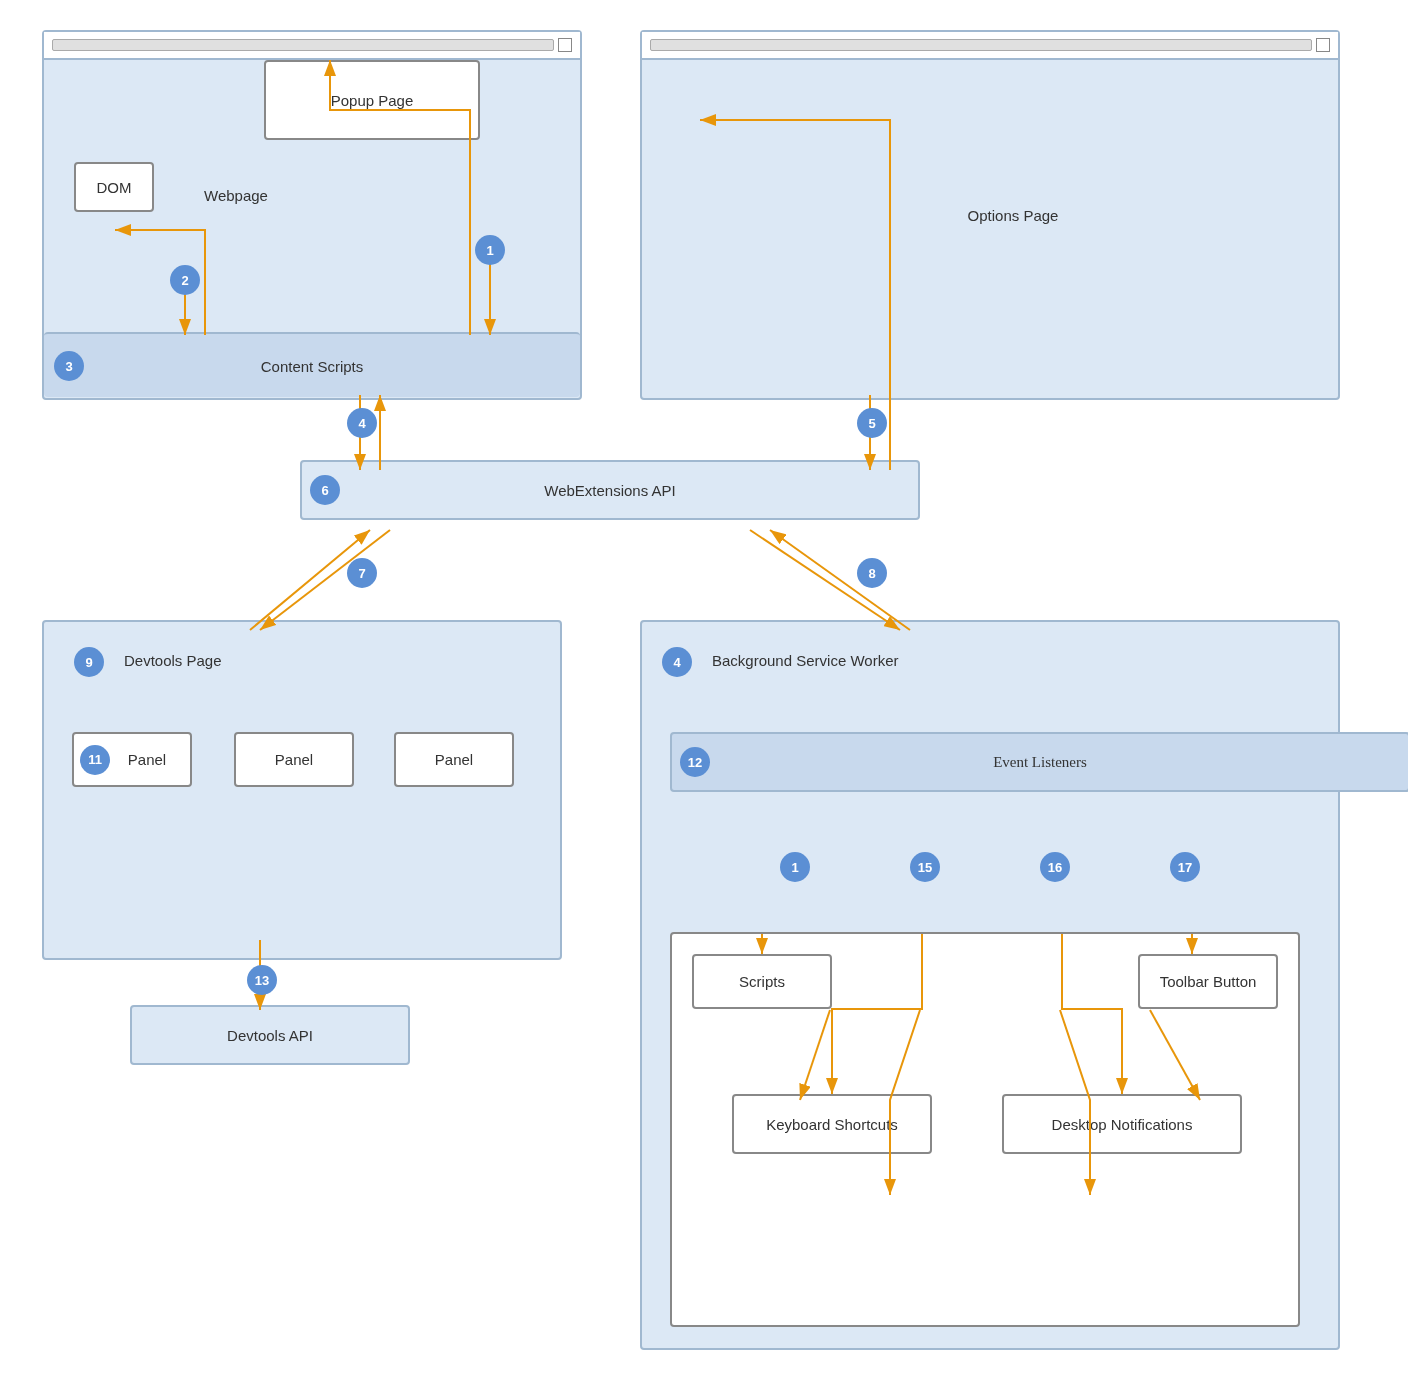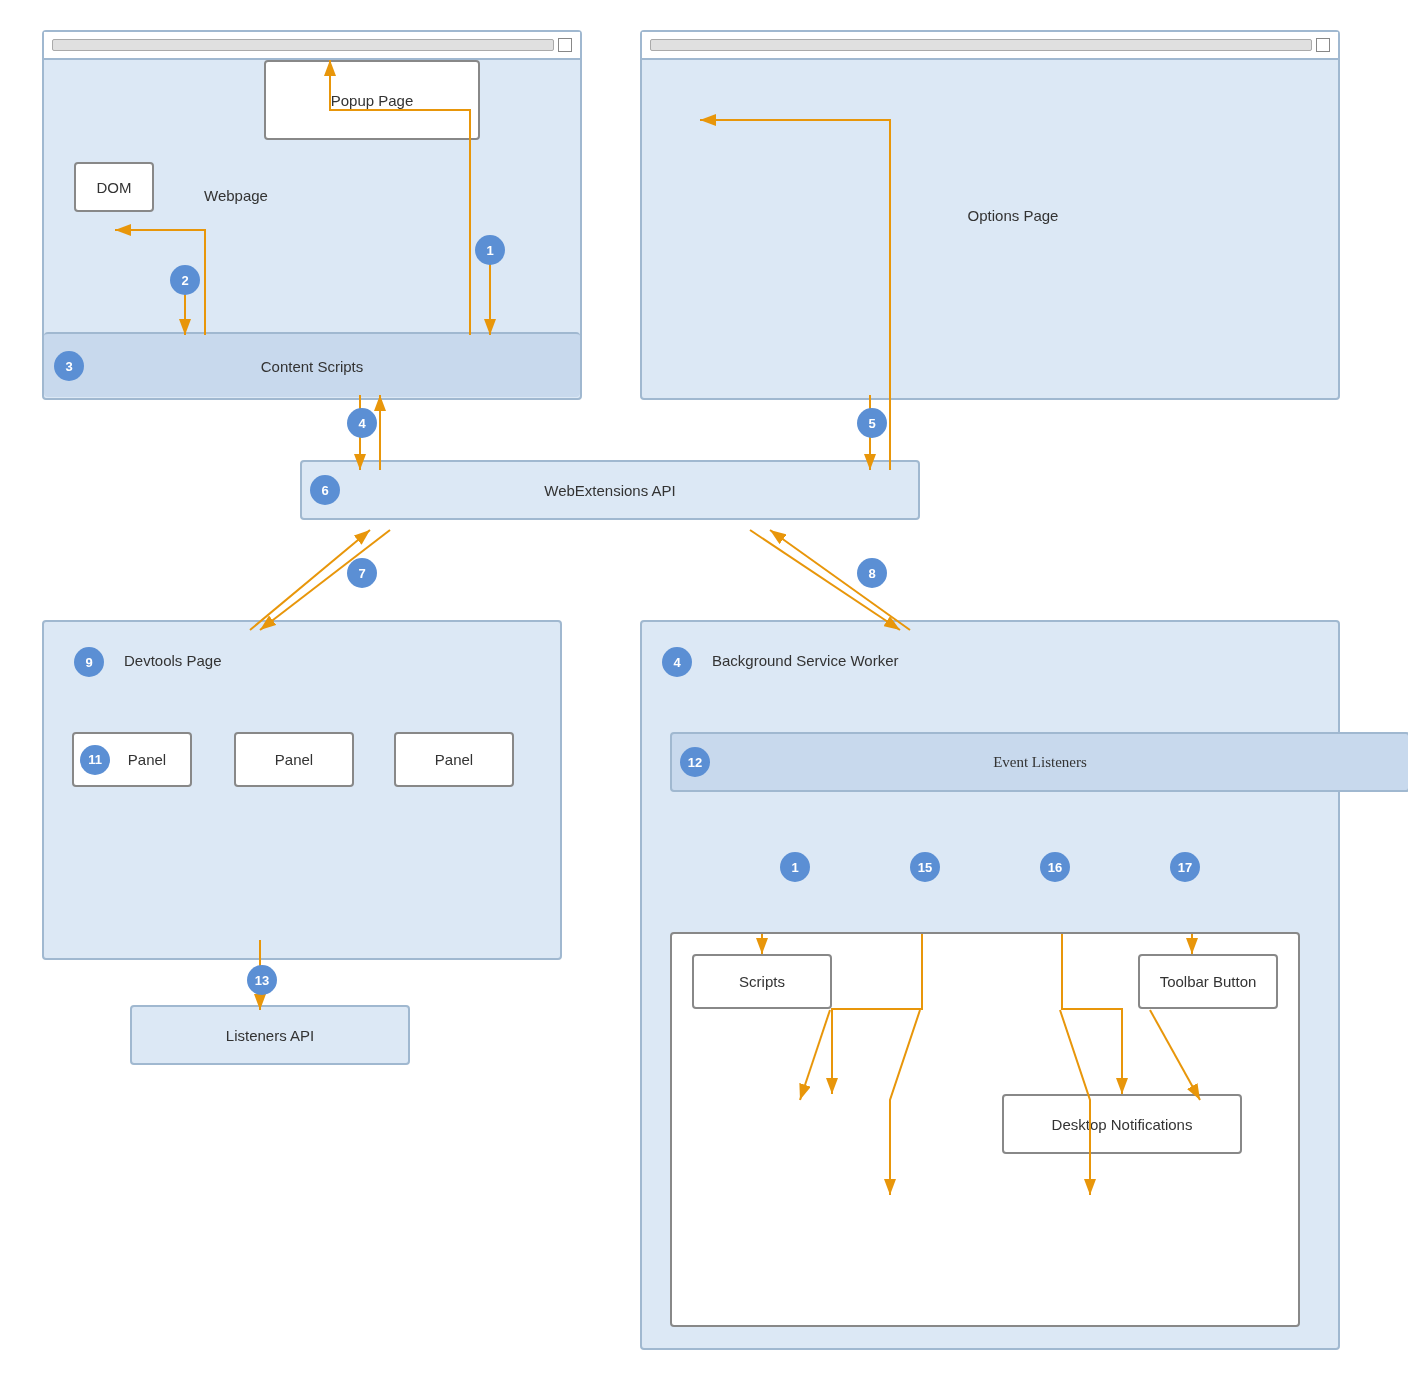--- a/index.html
+++ b/index.html
@@ -237,21 +237,21 @@
     <div class="white-box" style="left:350px; top:110px; width:120px; height:55px; position:absolute;">
       <span class="inner-label" style="position:relative;">Panel</span>
     </div>
   </div>
 
   <div class="badge" style="left:247px; top:965px;">
     <span>13</span>
   </div>
 
   <div class="blue-box" style="left:130px; top:1005px; width:280px; height:60px; display:flex; align-items:center; justify-content:center;">
-    <span class="label" style="position:relative;">Listeners API</span>
+    <span class="label" style="position:relative;">Devtools API</span>
   </div>
 
   <div class="blue-box" style="left:640px; top:620px; width:700px; height:730px;">
 
     <div class="badge" style="left:20px; top:25px; position:absolute;">
       <span>4</span>
     </div>
     <span class="label" style="left:70px; top:30px; position:absolute;">Background Service Worker</span>
 
     <div class="blue-box" style="left:28px; top:110px; width:740px; height:60px; position:absolute; background:#c8d9ed; display:flex; align-items:center; justify-content:center;">
@@ -281,20 +281,23 @@
     <div style="position:absolute; left:28px; top:310px; width:630px; height:395px; border:2px solid #888; background:#fff; border-radius:4px;">
 
       <div class="white-box" style="left:20px; top:20px; width:140px; height:55px; position:absolute;">
         <span class="inner-label" style="position:relative;">Scripts</span>
       </div>
 
       <div class="white-box" style="right:20px; top:20px; width:140px; height:55px; position:absolute; left:auto;">
         <span class="inner-label" style="position:relative; text-align:center;">Toolbar Button</span>
       </div>
 
+      <div class="white-box" style="left:60px; top:160px; width:200px; height:60px; position:absolute;">
+        <span class="inner-label" style="position:relative; text-align:center;">Keyboard Shortcuts</span>
+      </div>
 
       <div class="white-box" style="left:330px; top:160px; width:240px; height:60px; position:absolute;">
         <span class="inner-label" style="position:relative; text-align:center;">Desktop Notifications</span>
       </div>
 
       <svg style="position:absolute;top:0;left:0;width:100%;height:100%;pointer-events:none;">
         <defs>
           <marker id="ah2" markerWidth="8" markerHeight="6" refX="8" refY="3" orient="auto">
             <polygon points="0 0, 8 3, 0 6" fill="#e8960a"></polygon>
           </marker>

